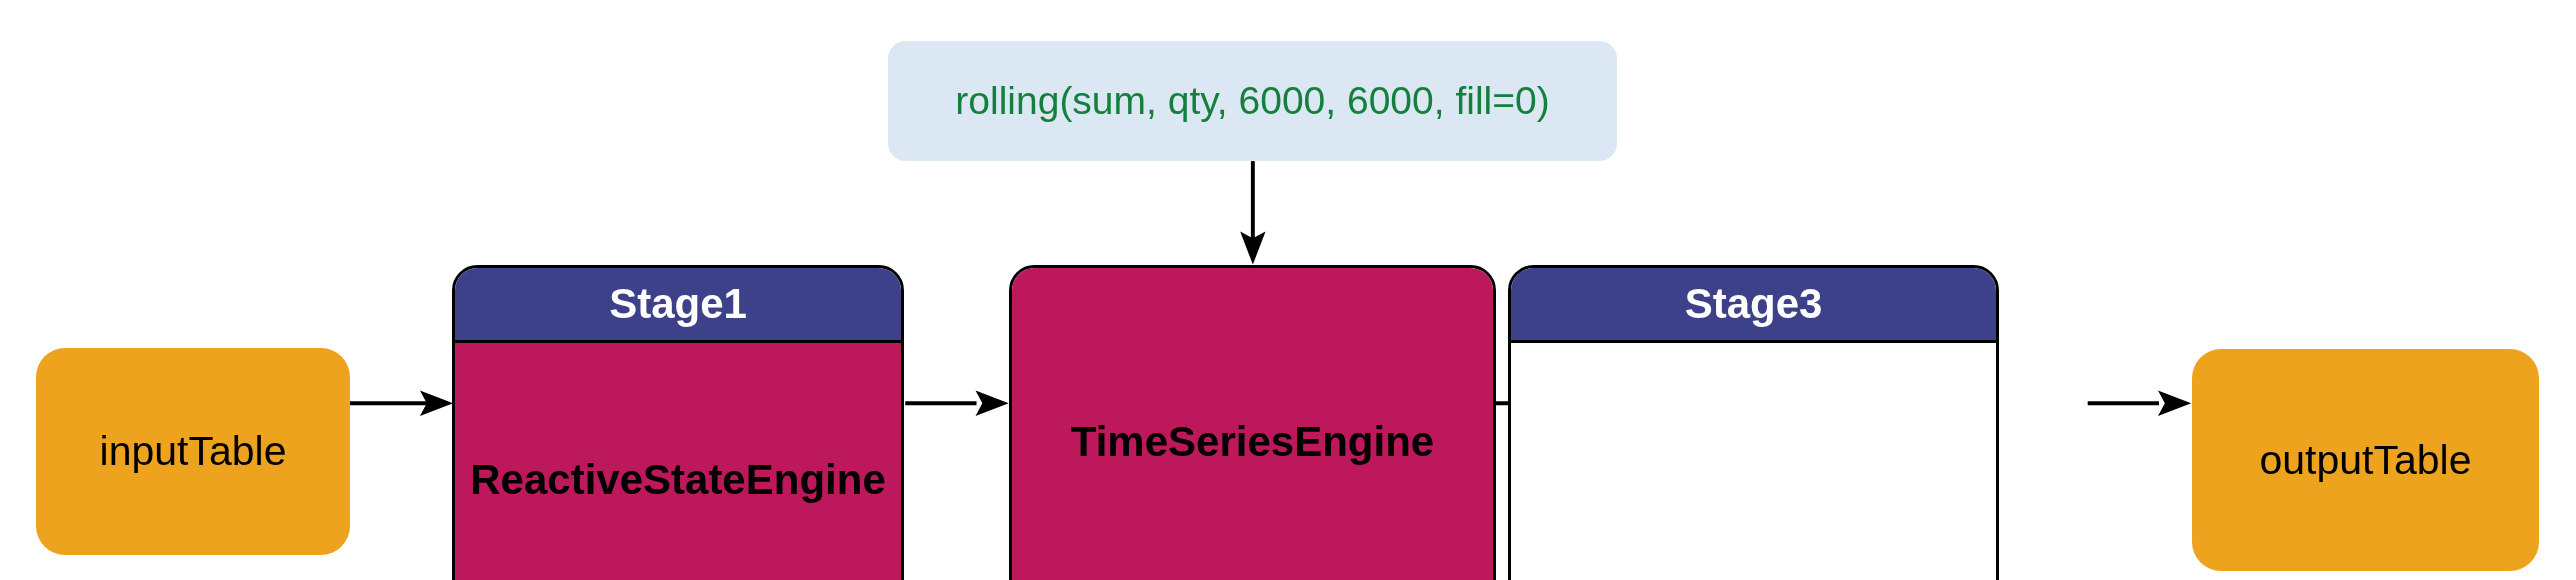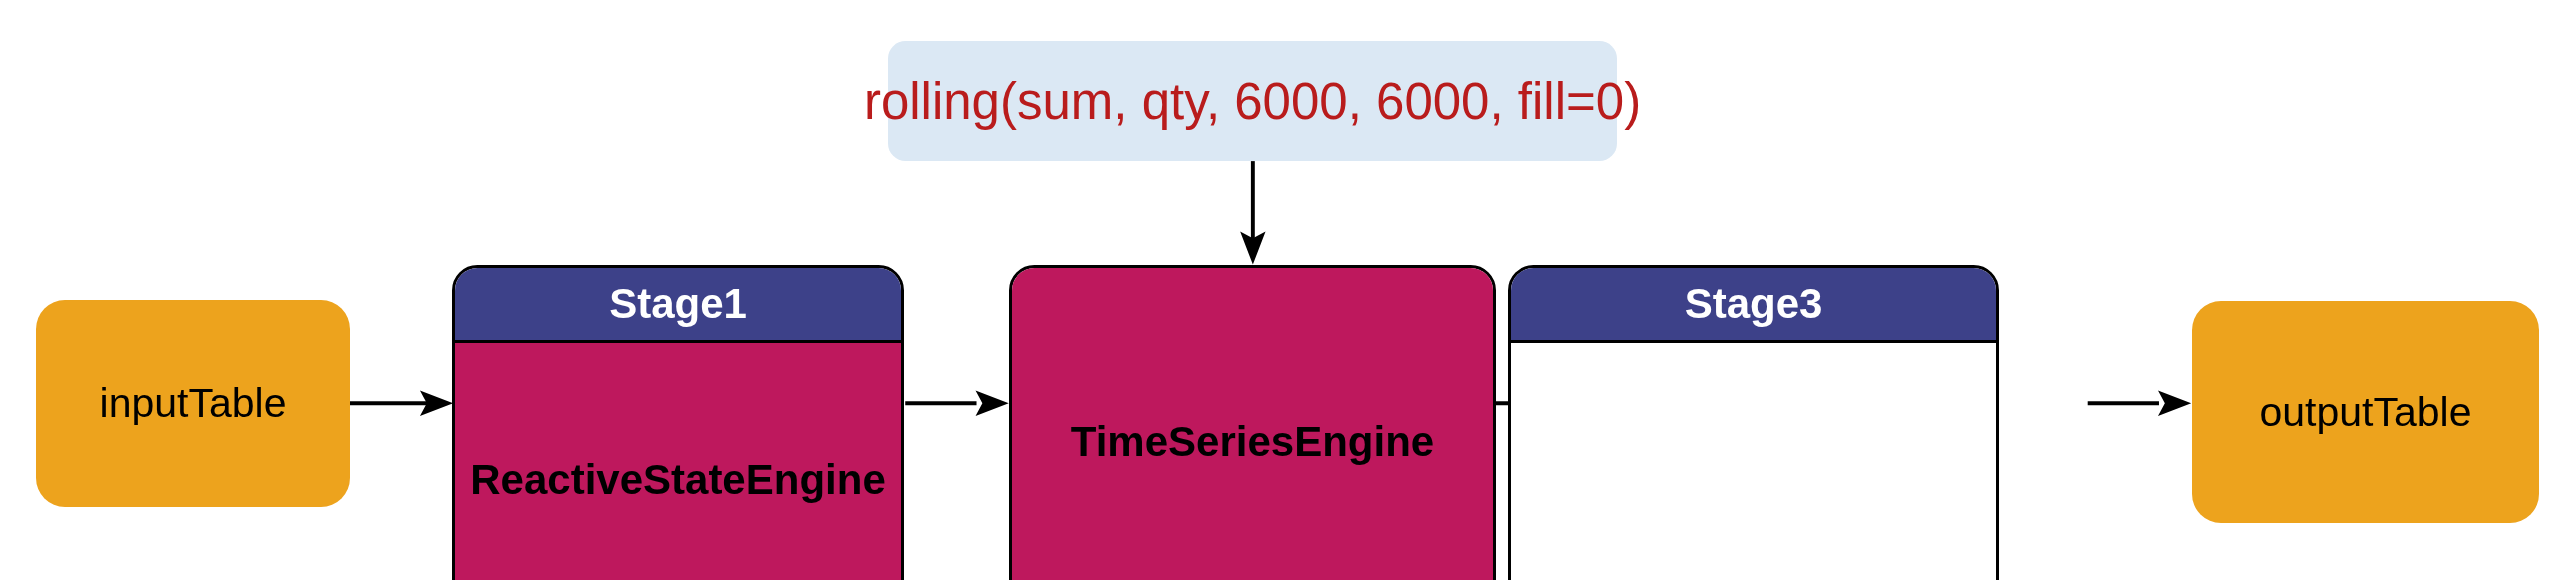--- a/index.html
+++ b/index.html
@@ -15,20 +15,21 @@
   .edges line { stroke: #000000; stroke-width: 4; }
   .edges path { fill: #000000; stroke: none; }
 
   .io-node {
     position: absolute;
     background: #EDA31D;
     border-radius: 29px;
     display: flex;
     align-items: center;
     justify-content: center;
+    margin-top: 48px;
   }
   .io-node span { font-size: 41px; color: #000000; }
 
   .io-node.input  { left: 36px;   top: 300px; width: 314px; height: 207px; }
   .io-node.output { left: 2192px; top: 301px; width: 347px; height: 222px; }
 
   .stage {
     position: absolute;
     top: 265px;
     height: 354px;
@@ -69,21 +70,21 @@
     left: 888px;
     top: 41px;
     width: 729px;
     height: 120px;
     background: #DBE8F4;
     border-radius: 17.6px;
     display: flex;
     align-items: center;
     justify-content: center;
   }
-  .annotation span { font-size: 51px; color: #b91c1c; white-space: nowrap; }
+  .annotation span { font-size: 39px; color: #15803d; white-space: nowrap; }
 </style>
 </head>
 <body>
 
 <div class="canvas">
 
   <svg class="edges" width="2576" height="580" viewBox="0 0 2636 594" xmlns="http://www.w3.org/2000/svg">
 
     <g>
       <line x1="357" y1="413" x2="437" y2="413"></line>

